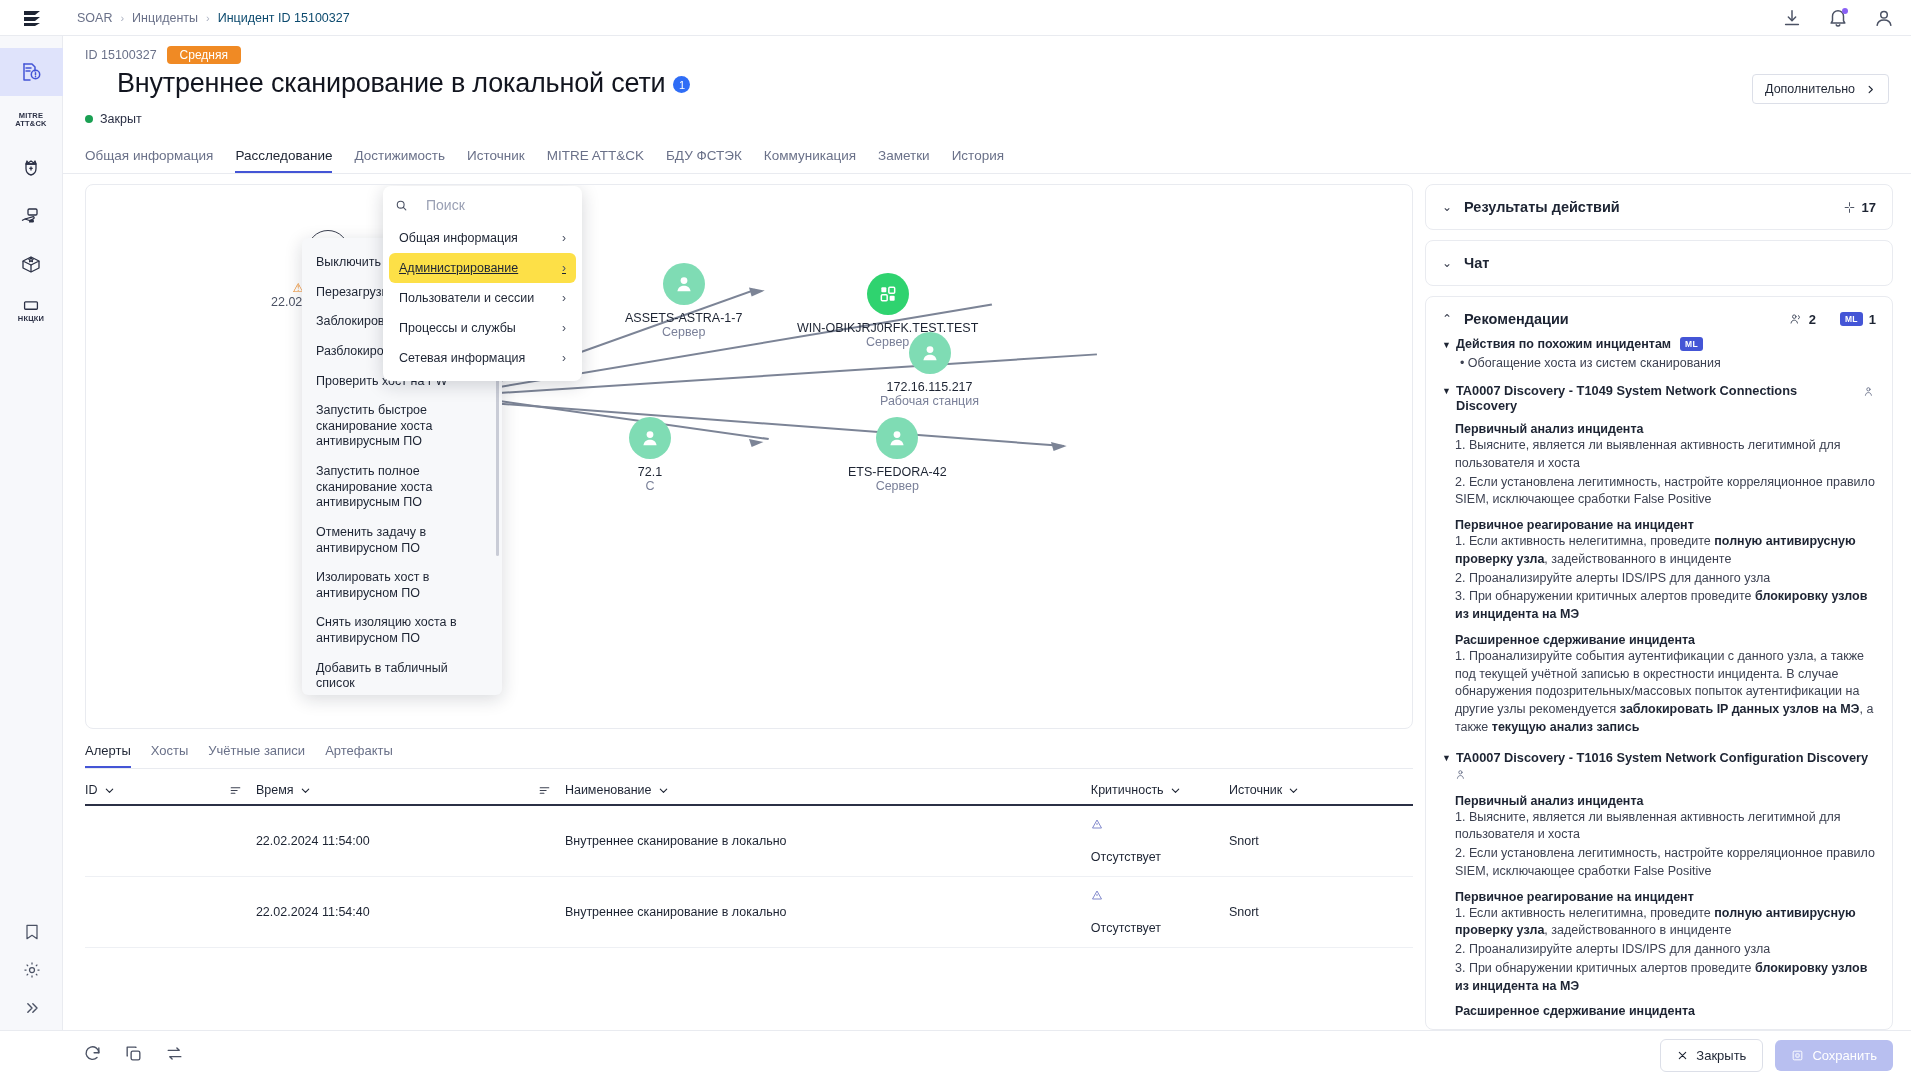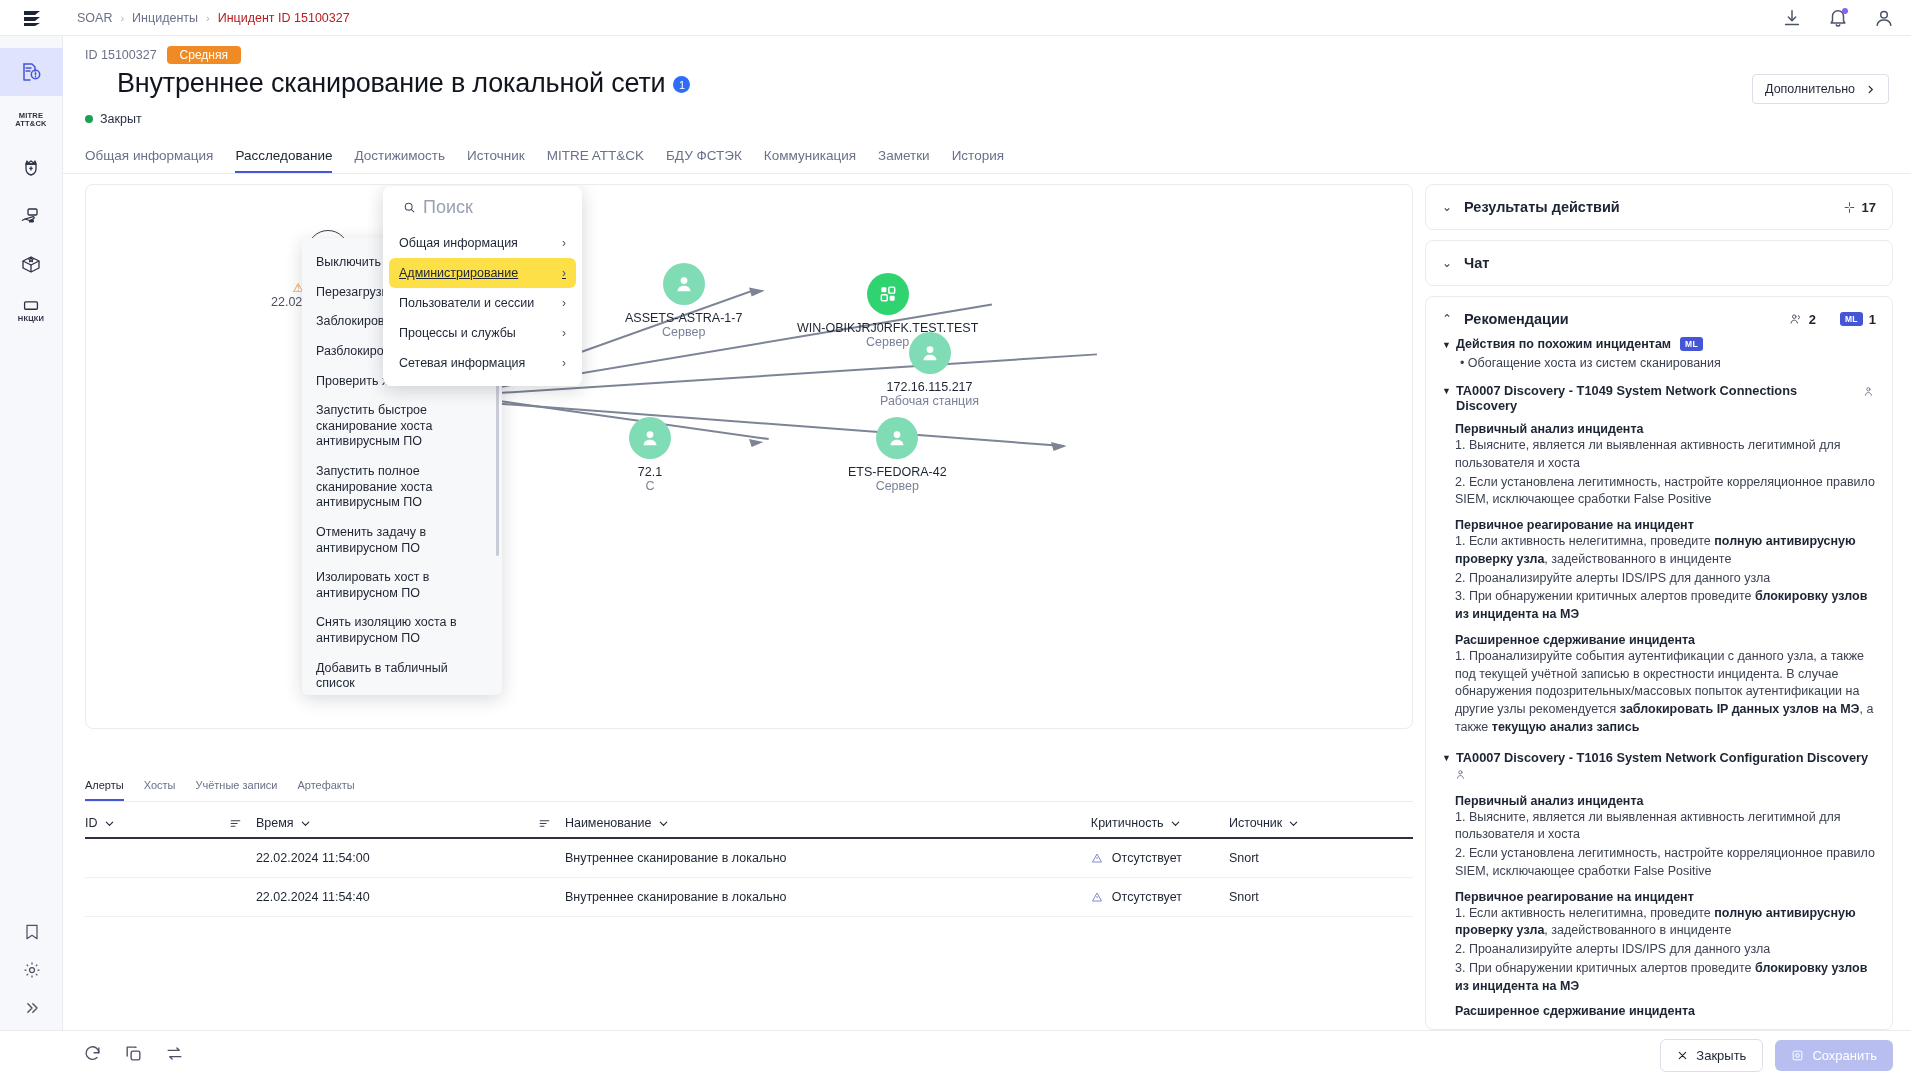--- a/index.html
+++ b/index.html
@@ -23,21 +23,21 @@
   .logo-cell {
     width: 63px; height: 36px;
     display: flex; align-items: center; justify-content: center;
   }
   .breadcrumb {
     display: flex; align-items: center; gap: 8px;
     font-size: 12.5px; padding-left: 14px;
   }
   .bc-link { color: #6a7189; cursor: pointer; }
   .bc-sep { color: #aab0c0; font-size: 11px; }
-  .bc-current { color: #b91c1c; }
+  .bc-current { color: #0c4a6e; }
   .topbar-spacer { flex: 1; }
   .topbar-icons { display: flex; align-items: center; gap: 24px; }
   .tb-icon { width: 22px; height: 22px; position: relative; cursor: pointer; color: #4b5264; }
   .tb-dot {
     position: absolute; right: 1px; top: 1px;
     width: 6px; height: 6px; border-radius: 50%;
     background: #8a60f5;
   }
 
   
@@ -143,22 +143,22 @@
   svg.edges { position: absolute; inset: 0; width: 100%; height: 100%; }
 
   
   .ctx {
     position: absolute; left: 358px; top: 371px; width: 199px;
     background: #fff; border-radius: 8px;
     box-shadow: 0 4px 18px rgba(20,25,45,.18);
     padding: 8px 0 8px 0; z-index: 30;
   }
   .ctx-search {
-    display: flex; align-items: center; gap: 7px;
-    padding: 3px 12px 10px 12px; font-size: 18px; color: #9aa0b4; margin-left: 8px;
+    display: flex; align-items: center; gap: 18px;
+    padding: 3px 12px 10px 12px; font-size: 14px; color: #9aa0b4;
   }
   .ctx-list { padding: 0 6px; }
   .ctx-item {
     display: flex; align-items: center; justify-content: space-between;
     font-size: 12.5px; color: #1d2433; padding: 8px 10px;
     border-radius: 6px; cursor: pointer;
   }
   .ctx-item.active { background: #fde047; text-decoration: underline; }
   .ctx-chev { color: #4b5264; font-size: 12px; }
 
@@ -175,38 +175,38 @@
   }
   .sub-scroll {
     position: absolute; right: 3px; top: 46px;
     width: 3px; height: 272px; border-radius: 2px; background: #c9ccd6;
   }
 
   
   .table-wrap { margin-top: 12px; flex: 1; min-height: 0; }
   .sub-tabs { display: flex; gap: 20px; border-bottom: 1px solid #e9ebf0; }
   .sub-tab {
-    font-size: 11px; color: #6a7189; padding: 2px 0 8px 0;
-    cursor: pointer; border-bottom: 2px solid transparent; margin-top: 36px;
+    font-size: 13px; color: #6a7189; padding: 2px 0 8px 0;
+    cursor: pointer; border-bottom: 2px solid transparent;
   }
   .sub-tab.active { color: #1d2433; border-bottom-color: #4455d6; }
 
   table { width: 100%; border-collapse: collapse; margin-top: 14px; table-layout: fixed; }
   th {
     text-align: left; font-size: 12.5px; font-weight: 400; color: #1d2433;
     padding: 0 0 7px 0; border-bottom: 2px solid #2b3045;
   }
   .th-inner { display: flex; align-items: center; justify-content: space-between; padding-right: 14px; gap: 12px; }
   .th-l { display: inline-flex; align-items: center; gap: 6px; cursor: pointer; }
   td {
     font-size: 12.5px; color: #1d2433; padding: 12px 0;
     border-bottom: 1px solid #eef0f4; white-space: nowrap;
     overflow: hidden; text-overflow: ellipsis;
   }
-  .crit-cell { display: flex; align-items: center; gap: 9px; }
+  .crit-cell { display: flex; align-items: flex-start; gap: 20px; flex-direction: column; }
 
   
   .right {
     width: 474px; flex: 0 0 474px;
     display: flex; flex-direction: column; gap: 10px;
     overflow: hidden; padding-right: 6px;
   }
   .panel {
     border: 1px solid #e9ebf0; border-radius: 8px; background: #fff;
     padding: 14px 16px;

